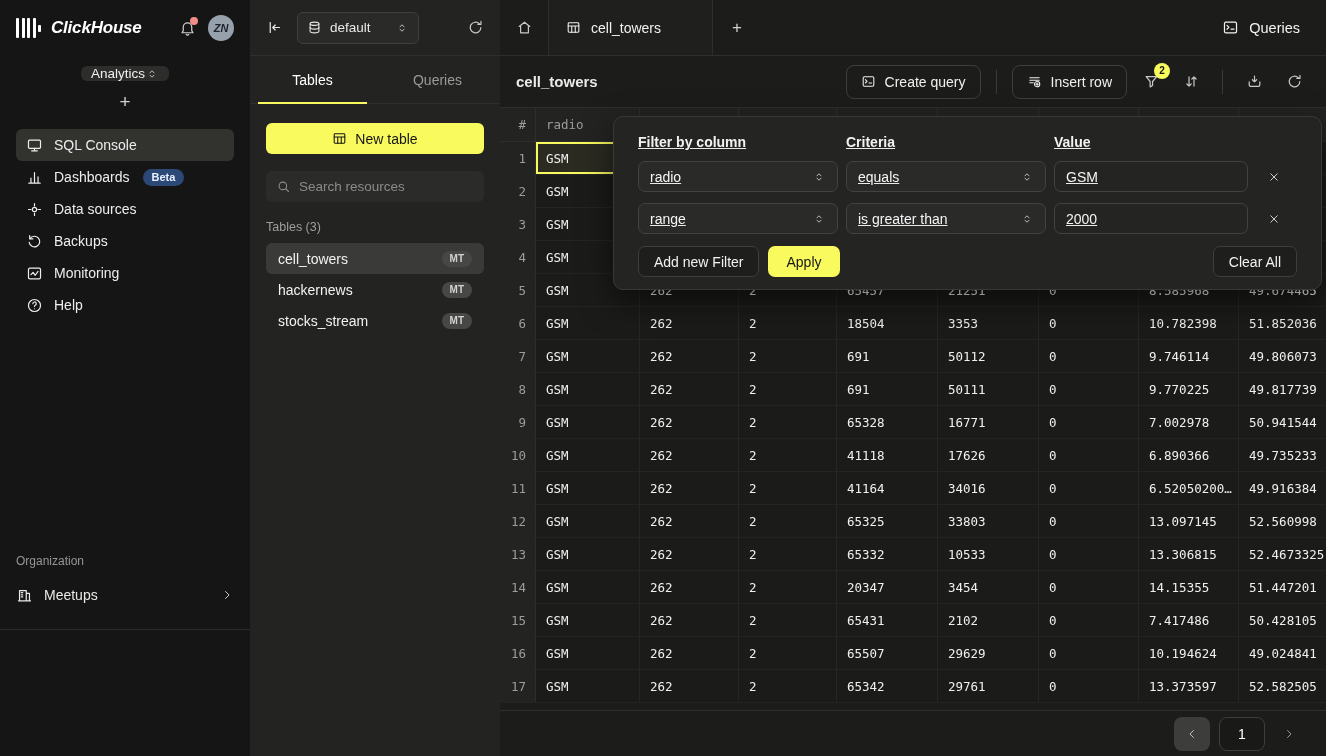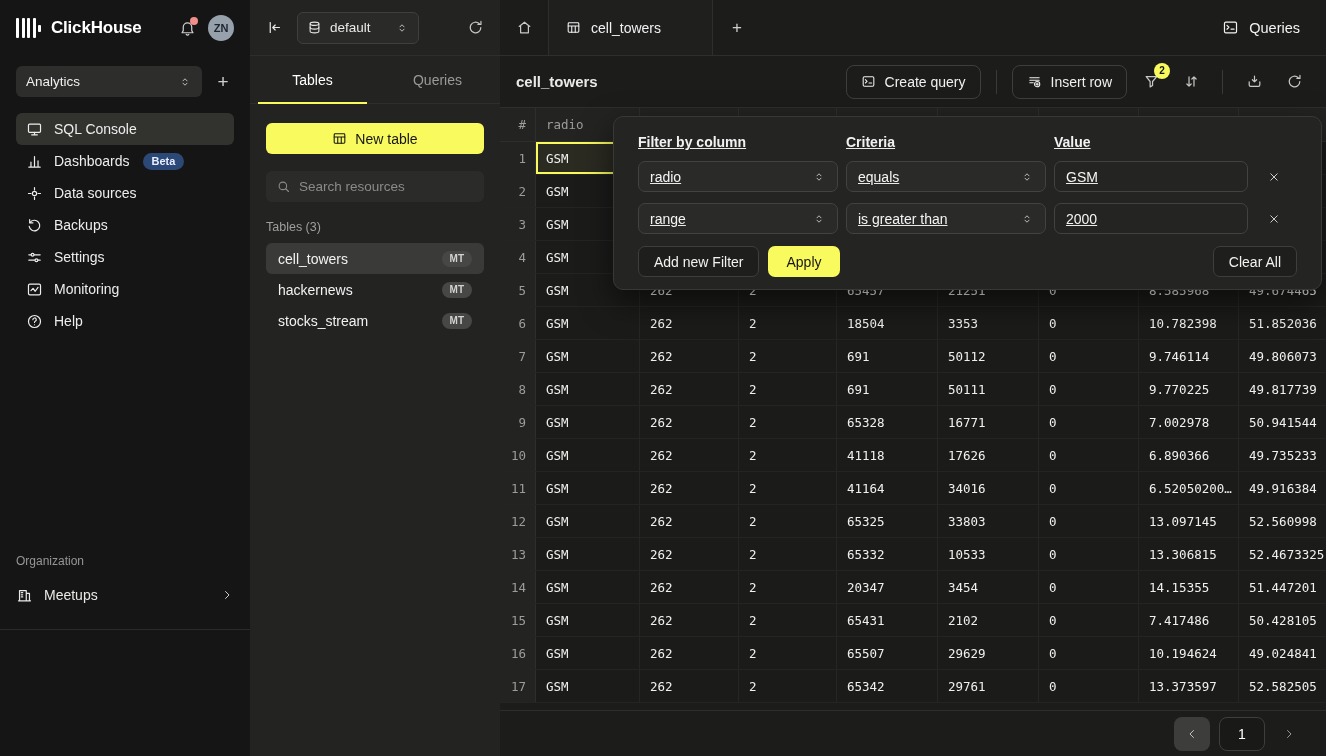--- a/index.html
+++ b/index.html
@@ -2,29 +2,29 @@
 <html style="--accent: #F8FA5E;"><head>
 <meta charset="utf-8">
 <style>
   * { margin:0; padding:0; box-sizing:border-box; }
   html,body { width:1326px; height:756px; overflow:hidden; }
   body { background:#141414; font-family:"Liberation Sans",sans-serif; color:#e9e9e7; font-size:14px; }
   .app { display:flex; width:1326px; height:756px; }
 
   
   .sidebar { width:250px; flex-shrink:0; background:#151515; position:relative; }
-  .sb-header { height:56px; display:flex; align-items:center; padding:0 16px; }
+  .sb-header { height:56px; display:flex; align-items:center; padding:0 16px;font-style:italic; }
   .logo { display:flex; align-items:center; gap:2.5px; margin-right:10px; }
   .logo i { display:block; width:3px; height:20px; background:#fff; border-radius:1px; }
   .logo i.short { height:7px; }
   .brand { font-size:17px; font-weight:bold; color:#fff; letter-spacing:-.2px; }
   .bell { margin-left:auto; position:relative; color:#cfcfcf; }
   .bell .dot { position:absolute; top:-3px; right:-2px; width:8px; height:8px; border-radius:50%; background:#f18e8a; }
   .avatar { width:26px; height:26px; margin-left:12px; border-radius:50%; background:#97a1ac; color:#1d2430; font-size:11px; font-weight:bold; display:flex; align-items:center; justify-content:center; }
-  .ws-row { display:flex; align-items:center; gap:10px; padding:10px 16px 0; }
+  .ws-row { display:flex; align-items:center; gap:10px; padding:10px 16px 0;flex-direction:column; }
   .ws-select { flex:1; height:31px; background:#2d2d2c; border-radius:6px; padding:0 10px; display:flex; align-items:center; justify-content:space-between; font-size:13.5px; color:#f0f0f0; cursor:pointer; }
   .plus-btn { width:22px; text-align:center; font-size:19px; color:#cfcfcf; cursor:pointer; }
   .sb-nav { margin:16px 16px 0; }
   .nav-item { height:32px; display:flex; align-items:center; gap:11px; padding:0 10px; border-radius:6px; font-size:14px; color:#ededed; cursor:pointer; }
   .nav-item.active { background:#32322f; }
   .beta { margin-left:2px; background:#2b4877; color:#e8efff; font-size:11px; font-weight:bold; padding:2.5px 9px; border-radius:10px; }
   .connect-btn { margin:21px 16px 0; height:34px; border:1px solid #3c3c3b; border-radius:8px; display:flex; align-items:center; gap:11px; padding:0 12px; font-size:14px; color:#f0f0f0; cursor:pointer; }
   .org-label { position:absolute; top:554px; left:16px; font-size:12px; color:#969696; }
   .meetups { position:absolute; top:580px; left:16px; right:16px; height:30px; display:flex; align-items:center; gap:11px; font-size:14px; cursor:pointer; }
   .meetups .chev { margin-left:auto; color:#cfcfcf; }
@@ -165,30 +165,20 @@
           <span>Data sources</span>
         </div>
         <div class="nav-item ">
           <span class="ic ">
             <svg viewBox="0 0 24 24">
               <path d="M5.6 8a7.5 7.5 0 1 1-1.1 5.3"></path>
               <path d="M5.2 3.6v4.6h4.6"></path>
             </svg>
           </span>
           <span>Backups</span>
-        </div>
-        <div class="nav-item ">
-          <span class="ic ">
-            <svg viewBox="0 0 24 24">
-              <path d="M4 8.2h16M4 15.8h16"></path>
-              <circle cx="9.3" cy="8.2" r="2" fill="#151515"></circle>
-              <circle cx="14.7" cy="15.8" r="2" fill="#151515"></circle>
-            </svg>
-          </span>
-          <span>Settings</span>
         </div>
         <div class="nav-item ">
           <span class="ic ">
             <svg viewBox="0 0 24 24">
               <rect x="3.5" y="4.5" width="17" height="15" rx="2"></rect>
               <path d="M7 13.5l3-3 3 4 4-5.5"></path>
             </svg>
           </span>
           <span>Monitoring</span>
         </div>

